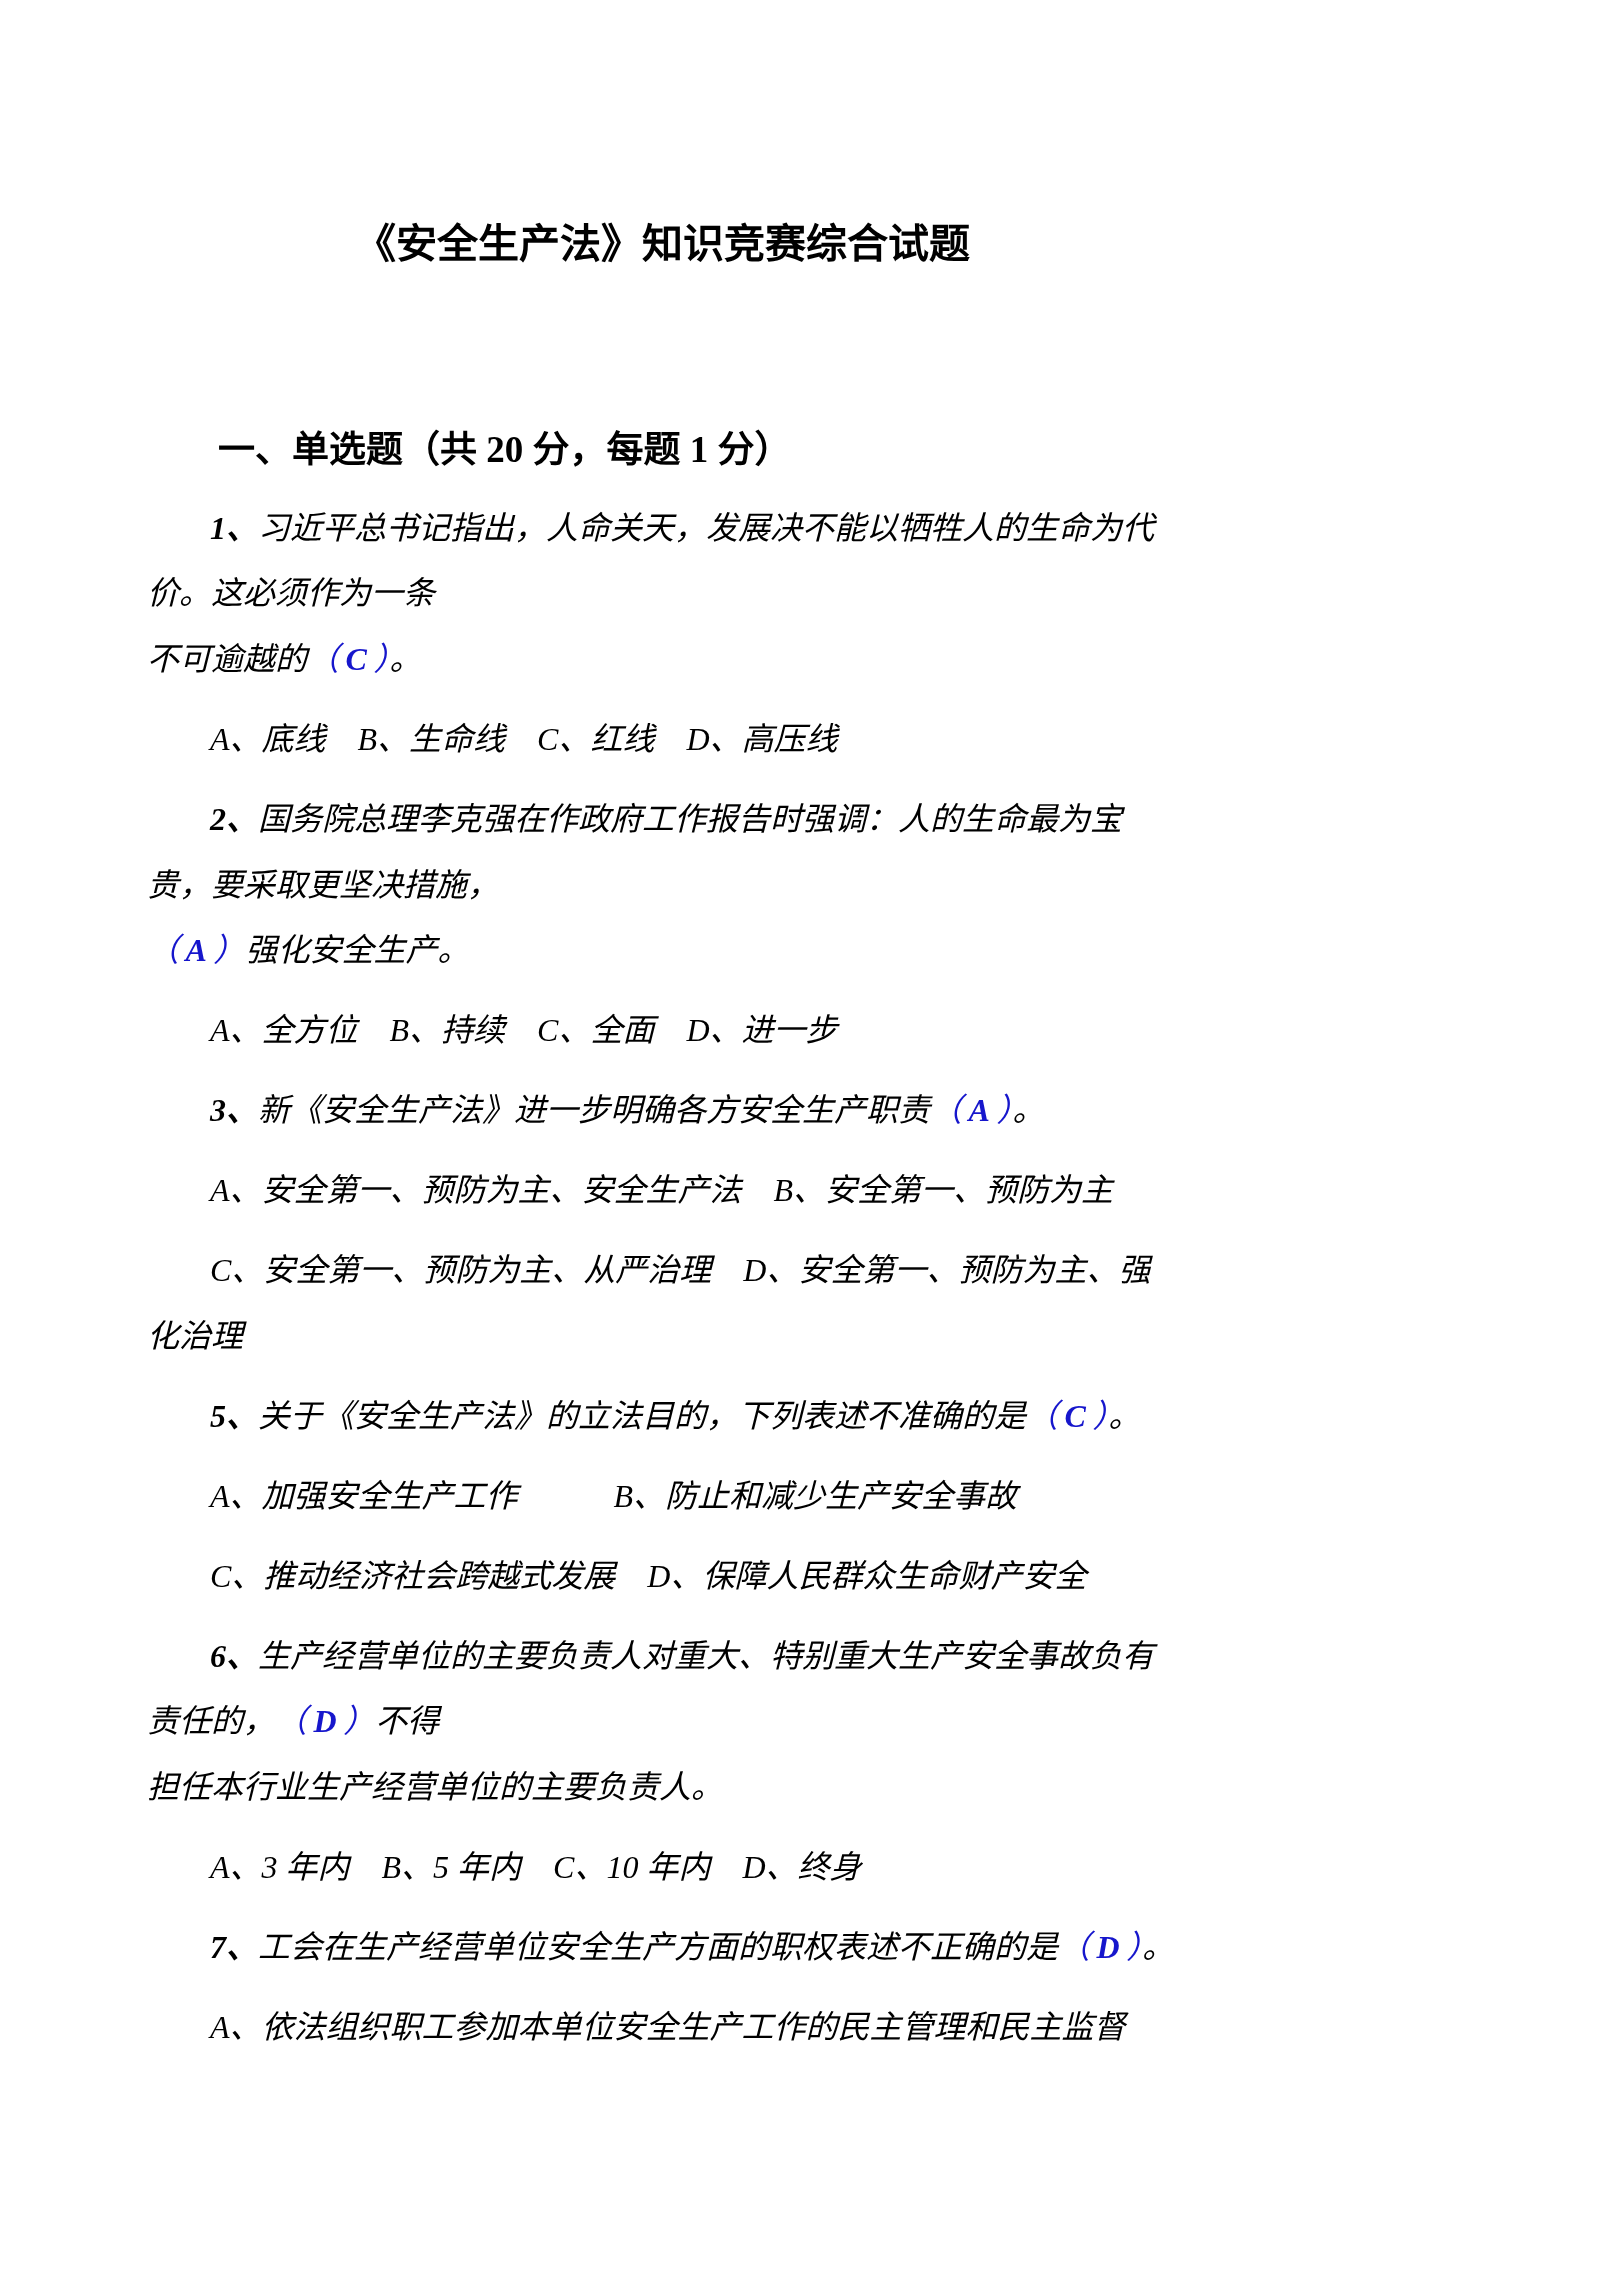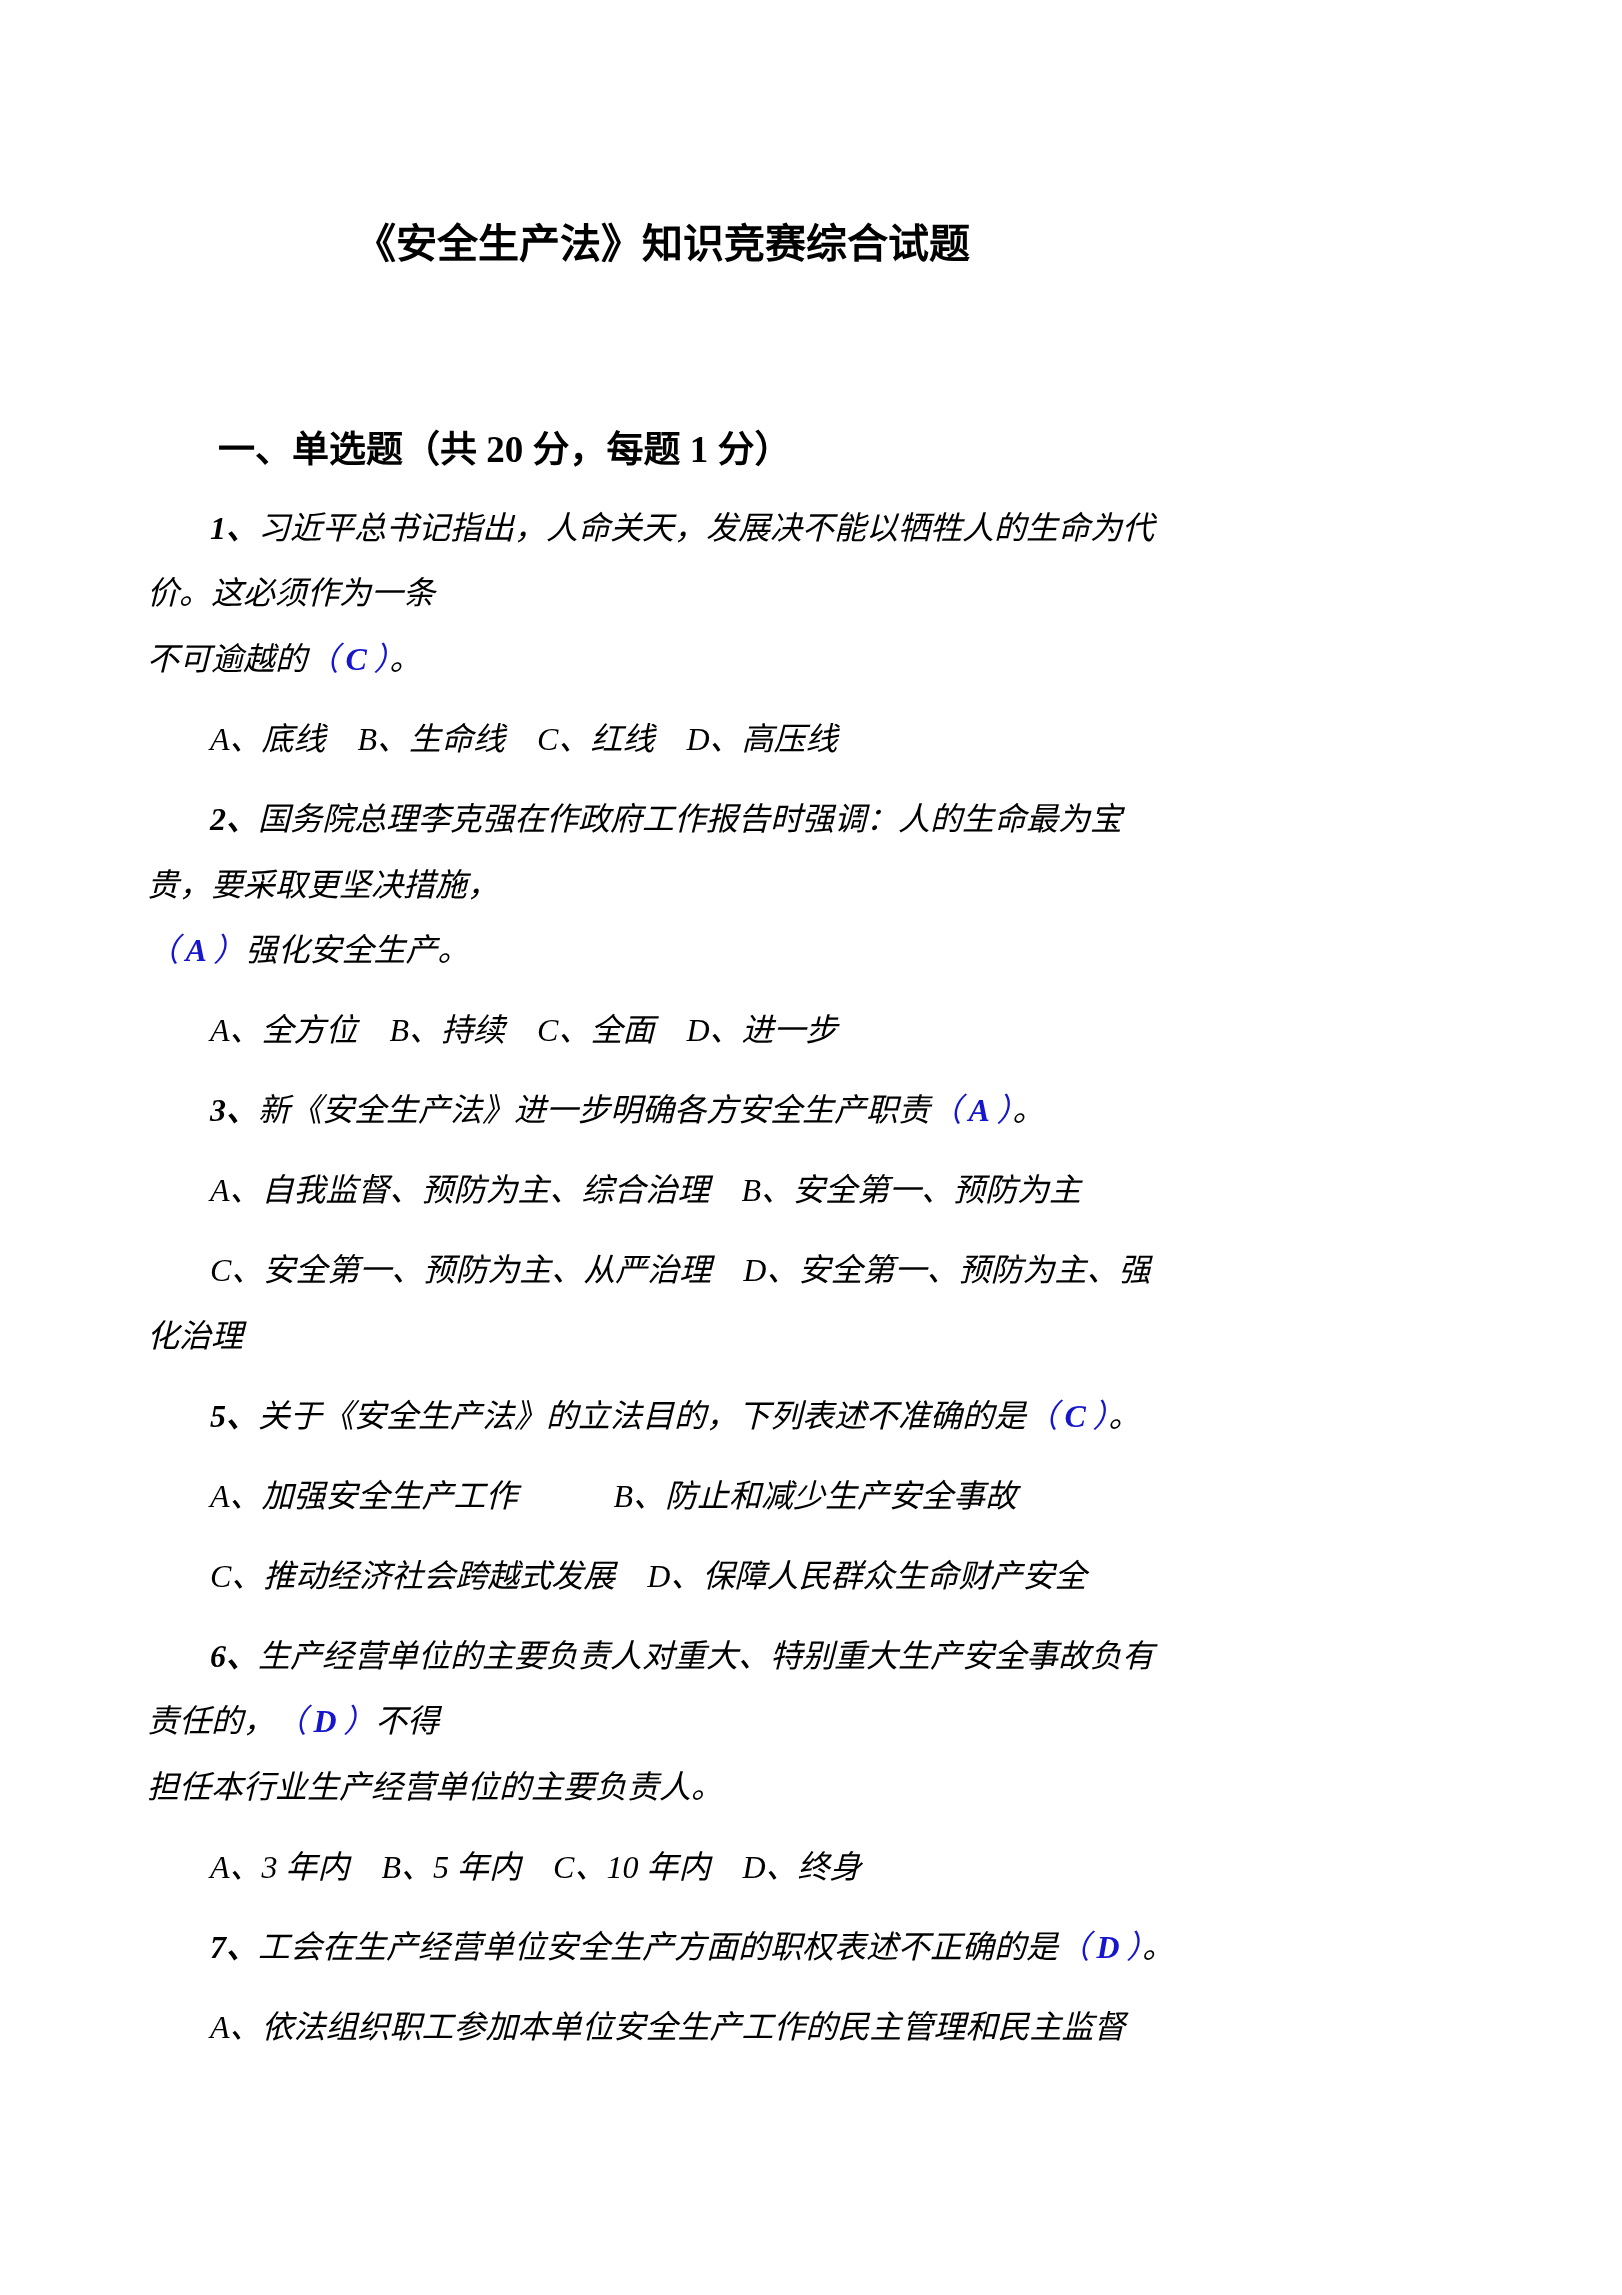--- a/index.html
+++ b/index.html
@@ -63,21 +63,21 @@
   </div>
 
   <div>
     <p class="q-text"><span class="q-num">2、</span><span>国务院总理李克强在作政府工作报告时强调：人的生命最为宝贵，要采取更坚决措施，
 </span><span class="answer"><span>（</span><b class="ans-letter">A</b><span>）</span></span><span>强化安全生产。</span></p>
     <p class="opt-line">A、全方位　B、持续　C、全面　D、进一步</p>
   </div>
 
   <div>
     <p class="q-text"><span class="q-num">3、</span><span>新《安全生产法》进一步明确各方安全生产职责</span><span class="answer"><span>（</span><b class="ans-letter">A</b><span>）</span></span><span>。</span></p>
-    <p class="opt-line">A、自我监督、预防为主、综合治理　B、安全第一、预防为主</p>
+    <p class="opt-line">A、安全第一、预防为主、安全生产法　B、安全第一、预防为主</p>
     <p class="opt-line">C、安全第一、预防为主、从严治理　D、安全第一、预防为主、强化治理</p>
   </div>
 
 
   <div>
     <p class="q-text"><span class="q-num">5、</span><span>关于《安全生产法》的立法目的，下列表述不准确的是</span><span class="answer"><span>（</span><b class="ans-letter">C</b><span>）</span></span><span>。</span></p>
     <p class="opt-line">A、加强安全生产工作　　　B、防止和减少生产安全事故</p>
     <p class="opt-line">C、推动经济社会跨越式发展　D、保障人民群众生命财产安全</p>
   </div>
 

